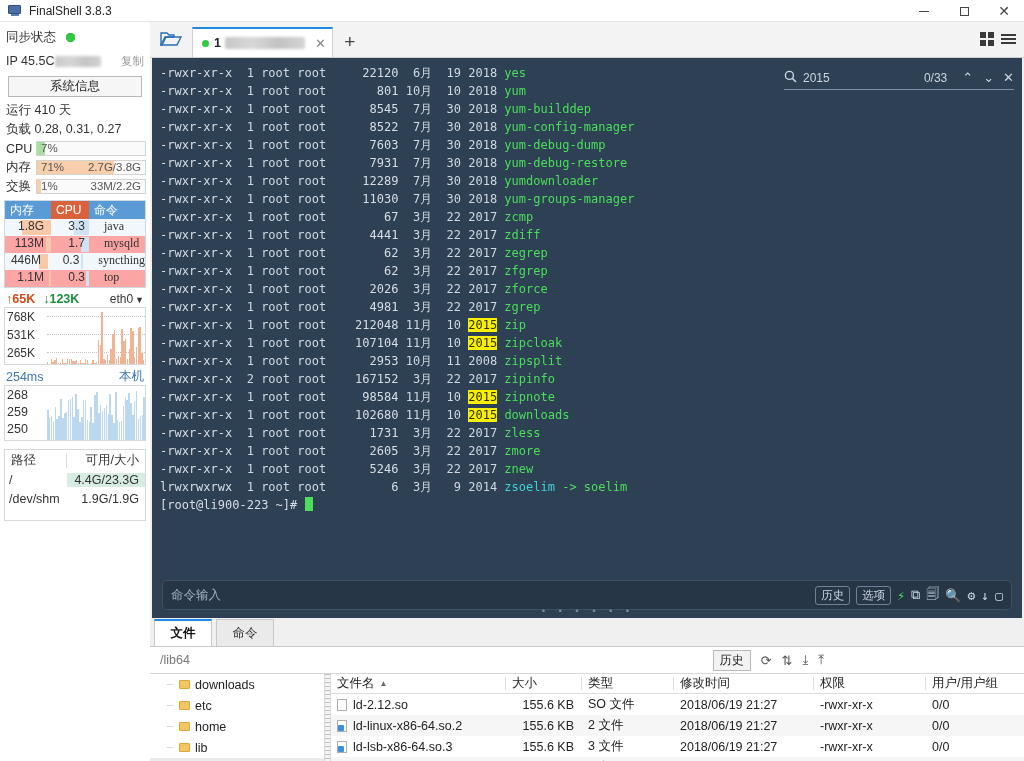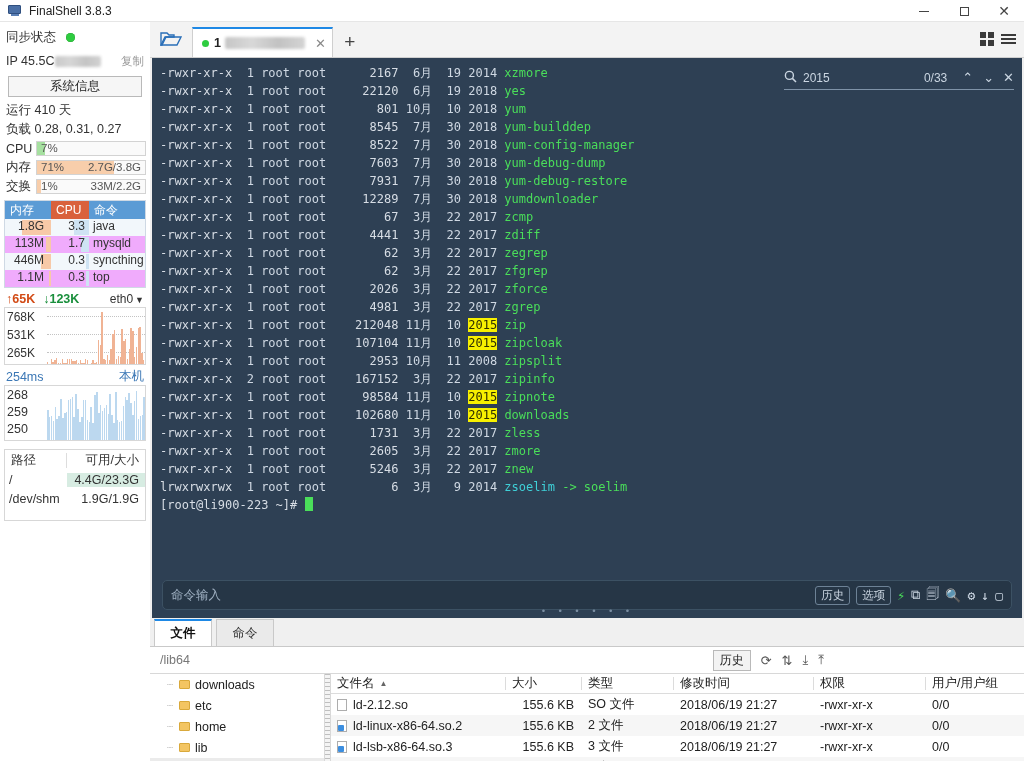--- a/index.html
+++ b/index.html
@@ -62,29 +62,29 @@
   .meter-txt{ position:absolute; left:4px; top:0; line-height:13px; font-size:11.5px; color:#555;}
   .meter-txt2{ position:absolute; right:4px; top:0; line-height:13px; font-size:11.5px; color:#555;}
 
   
   .ptable{ margin:4px 4px 0 4px; border:1px solid #cfd9e4; }
   .ptable .hd{ display:flex; height:18px; background:#5b9bd5; color:#fff; font-size:12px; }
   .ptable .hd div{ display:flex;align-items:center; }
   .ph-mem{ width:46px; padding-left:5px; }
   .ph-cpu{ width:38px; background:#d9613c; padding-left:5px; }
   .ph-cmd{ flex:1; padding-left:5px; }
-  .ptable .rw{ display:flex; height:17px; font-size:12px; color:#333; background:#f0abfc;}
+  .ptable .rw{ display:flex; height:17px; font-size:12px; color:#333; background:#fca5a5;}
   .ptable .rw:nth-child(odd){ background:#f2f7fb; }
   .pc-mem{ width:46px; text-align:right; padding-right:7px; position:relative; }
   .pc-mem .mf{ position:absolute; right:0; top:1px; bottom:1px; background:#f7c9a8; z-index:0;}
   .pc-mem span{ position:relative; z-index:1; }
   .pc-cpu{ width:38px; text-align:right; padding-right:4px; position:relative;}
   .pc-cpu .cf{ position:absolute; right:0; top:1px; bottom:1px; background:#cfe3f3; z-index:0;}
   .pc-cpu span{ position:relative; z-index:1; }
-  .pc-cmd{ flex:1; padding-left:4px; }
+  .pc-cmd{ flex:1; padding-left:15px;font-family:Liberation Serif, serif; }
 
   
   .netbar{ display:flex; align-items:center; height:18px; padding:3px 6px 0 6px; font-size:12.5px; }
   .up{ color:#d24b16; font-weight:bold; }
   .down{ color:#1a8f3c; font-weight:bold; margin-left:8px; }
   .iface{ margin-left:auto; color:#333; font-size:12px; }
   .caret{ font-size:9px; margin-left:2px; }
   .graph{ position:relative; margin:1px 4px 0 4px; height:58px; border:1px solid #d7d7d7; background:#fff; overflow:hidden;}
   .graph .yl{ position:absolute; left:2px; font-size:12px; color:#333; }
   .graph .gl{ position:absolute; left:42px; right:0; border-top:1px dotted #c3c3c3; }
@@ -486,28 +486,28 @@
         <span class="listicon">
             <i></i>
             <i></i>
             <i></i>
           </span>
       </div>
     </div>
 
     <div class="term">
       <div class="term-inner" id="termLines">
-          <div class="tline"><span class="c-perm">-rwxr-xr-x</span>  1 root root <span class="c-num">     2167</span>  6月  19 2014 <span class="c-file">xzmore</span></div>
           <div class="tline"><span class="c-perm">-rwxr-xr-x</span>  1 root root <span class="c-num">    22120</span>  6月  19 2018 <span class="c-file">yes</span></div>
           <div class="tline"><span class="c-perm">-rwxr-xr-x</span>  1 root root <span class="c-num">      801</span> 10月  10 2018 <span class="c-file">yum</span></div>
           <div class="tline"><span class="c-perm">-rwxr-xr-x</span>  1 root root <span class="c-num">     8545</span>  7月  30 2018 <span class="c-file">yum-builddep</span></div>
           <div class="tline"><span class="c-perm">-rwxr-xr-x</span>  1 root root <span class="c-num">     8522</span>  7月  30 2018 <span class="c-file">yum-config-manager</span></div>
           <div class="tline"><span class="c-perm">-rwxr-xr-x</span>  1 root root <span class="c-num">     7603</span>  7月  30 2018 <span class="c-file">yum-debug-dump</span></div>
           <div class="tline"><span class="c-perm">-rwxr-xr-x</span>  1 root root <span class="c-num">     7931</span>  7月  30 2018 <span class="c-file">yum-debug-restore</span></div>
           <div class="tline"><span class="c-perm">-rwxr-xr-x</span>  1 root root <span class="c-num">    12289</span>  7月  30 2018 <span class="c-file">yumdownloader</span></div>
+          <div class="tline"><span class="c-perm">-rwxr-xr-x</span>  1 root root <span class="c-num">    11030</span>  7月  30 2018 <span class="c-file">yum-groups-manager</span></div>
           <div class="tline"><span class="c-perm">-rwxr-xr-x</span>  1 root root <span class="c-num">       67</span>  3月  22 2017 <span class="c-file">zcmp</span></div>
           <div class="tline"><span class="c-perm">-rwxr-xr-x</span>  1 root root <span class="c-num">     4441</span>  3月  22 2017 <span class="c-file">zdiff</span></div>
           <div class="tline"><span class="c-perm">-rwxr-xr-x</span>  1 root root <span class="c-num">       62</span>  3月  22 2017 <span class="c-file">zegrep</span></div>
           <div class="tline"><span class="c-perm">-rwxr-xr-x</span>  1 root root <span class="c-num">       62</span>  3月  22 2017 <span class="c-file">zfgrep</span></div>
           <div class="tline"><span class="c-perm">-rwxr-xr-x</span>  1 root root <span class="c-num">     2026</span>  3月  22 2017 <span class="c-file">zforce</span></div>
           <div class="tline"><span class="c-perm">-rwxr-xr-x</span>  1 root root <span class="c-num">     4981</span>  3月  22 2017 <span class="c-file">zgrep</span></div>
           <div class="tline"><span class="c-perm">-rwxr-xr-x</span>  1 root root <span class="c-num">   212048</span> 11月  10 <span class="hl">2015</span> <span class="c-file">zip</span></div>
           <div class="tline"><span class="c-perm">-rwxr-xr-x</span>  1 root root <span class="c-num">   107104</span> 11月  10 <span class="hl">2015</span> <span class="c-file">zipcloak</span></div>
           <div class="tline"><span class="c-perm">-rwxr-xr-x</span>  1 root root <span class="c-num">     2953</span> 10月  11 2008 <span class="c-file">zipsplit</span></div>
           <div class="tline"><span class="c-perm">-rwxr-xr-x</span>  2 root root <span class="c-num">   167152</span>  3月  22 2017 <span class="c-file">zipinfo</span></div>

